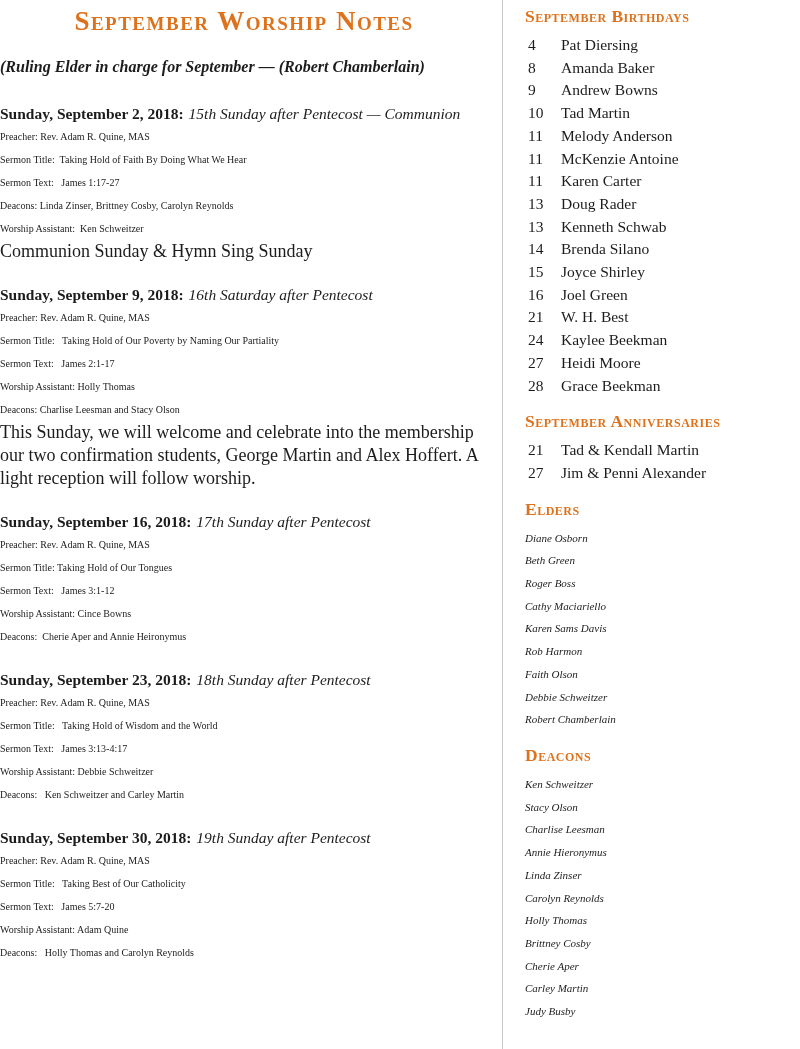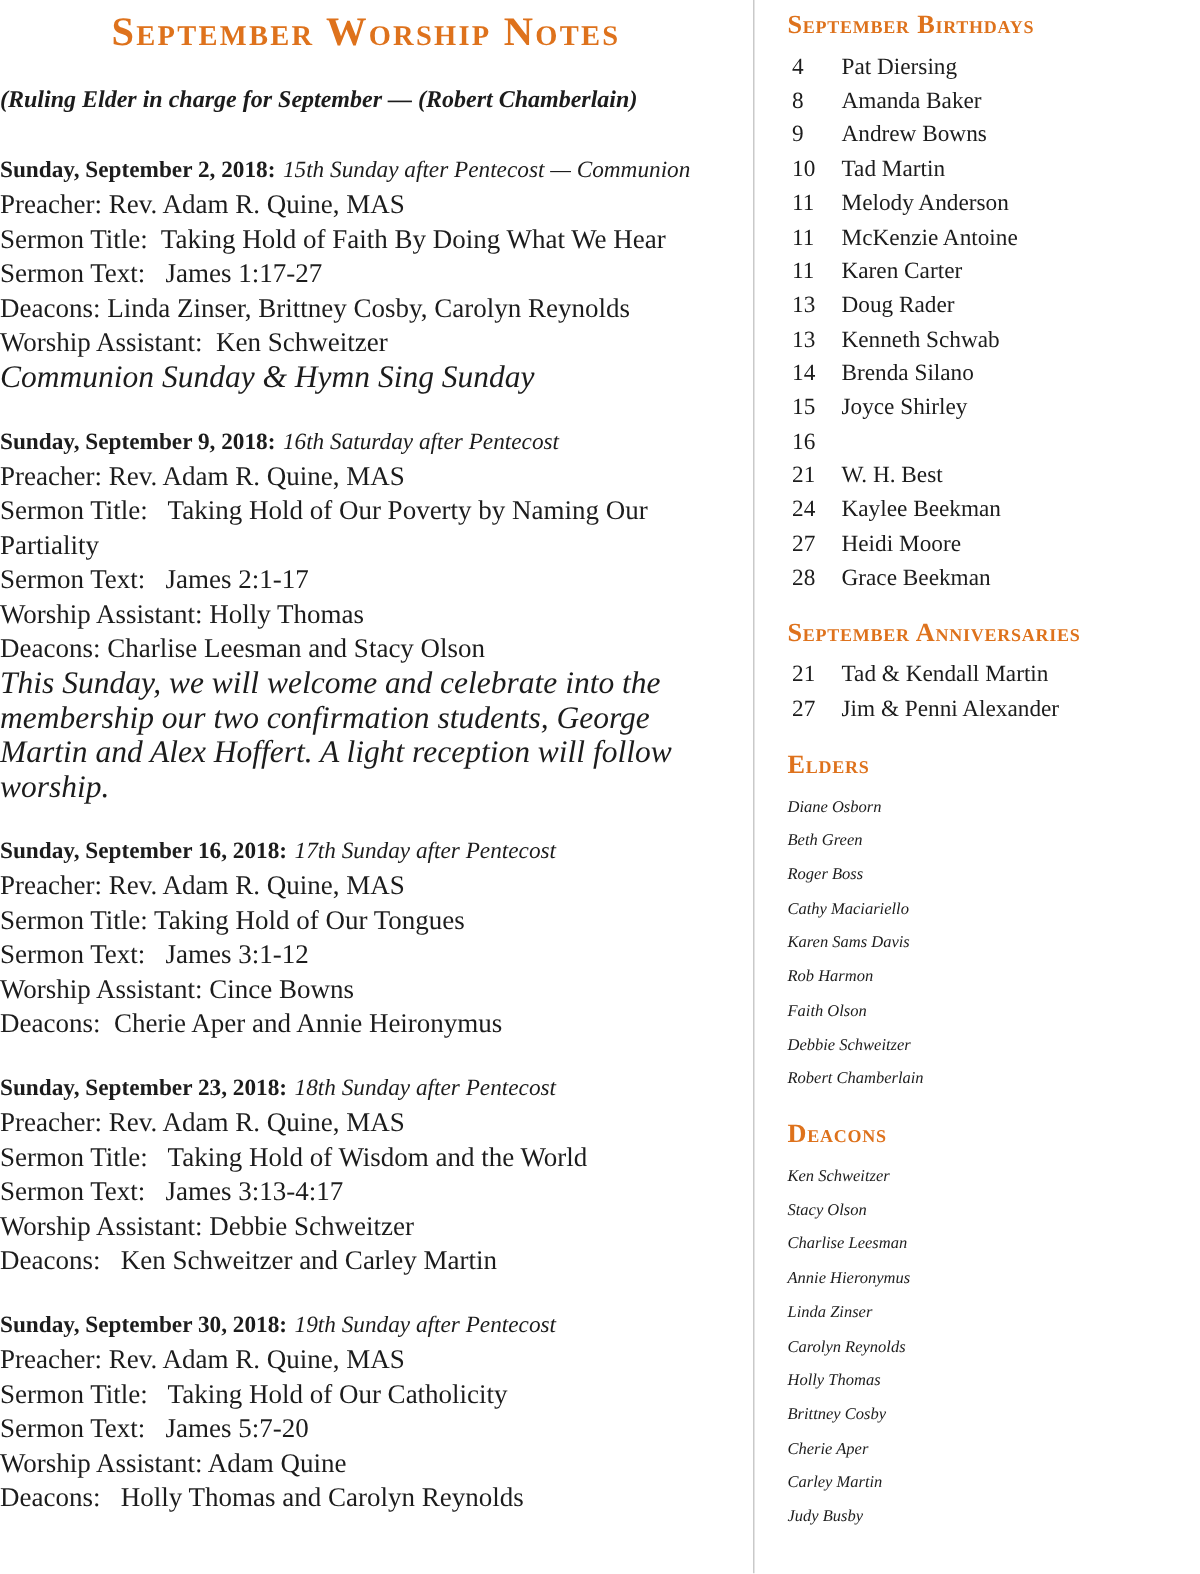--- a/index.html
+++ b/index.html
@@ -34,27 +34,26 @@
     font-size: 16px;
     font-weight: 700;
     font-style: italic;
   }
   .service { margin-bottom: 20px; }
   .service-heading { line-height: 23px; font-size: 15.5px; }
   .svc-date { font-weight: 700; margin-right: 5px; }
   .svc-occasion { font-style: italic; }
   .svc-line {
     line-height: 23px;
-    font-size: 18px;
+    font-size: 10px;
     white-space: pre-wrap;
   }
   .svc-note {
     line-height: 23px;
-    font-size: 21px;
-    font-style: italic;
+    font-size: 18px;
   }
   
   .right-col {
     flex: 1 1 auto;
     border-left: 1px solid #c9c9c9;
     padding: 4px 8px 6px 22px;
   }
   .side-heading {
     font-size: 17.5px;
     font-weight: 700;
@@ -130,21 +129,21 @@
         <div class="svc-line">Sermon Text:   James 3:13-4:17</div>
         <div class="svc-line">Worship Assistant: Debbie Schweitzer</div>
         <div class="svc-line">Deacons:   Ken Schweitzer and Carley Martin</div>
 
       </section>
       <section class="service">
         <div class="service-heading">
           <span class="svc-date">Sunday, September 30, 2018:</span><span class="svc-occasion">19th Sunday after Pentecost</span>
         </div>
         <div class="svc-line">Preacher: Rev. Adam R. Quine, MAS</div>
-        <div class="svc-line">Sermon Title:   Taking Hold of Our Catholicity</div>
+        <div class="svc-line">Sermon Title:   Taking Best of Our Catholicity</div>
         <div class="svc-line">Sermon Text:   James 5:7-20</div>
         <div class="svc-line">Worship Assistant: Adam Quine</div>
         <div class="svc-line">Deacons:   Holly Thomas and Carolyn Reynolds</div>
 
       </section>
   </div>
 
   <div class="right-col">
 
     <h2 class="side-heading first">September Birthdays</h2>
@@ -187,20 +186,21 @@
       <div class="num-row">
         <span class="num">14</span>
         <span class="nm">Brenda Silano</span>
       </div>
       <div class="num-row">
         <span class="num">15</span>
         <span class="nm">Joyce Shirley</span>
       </div>
       <div class="num-row">
         <span class="num">16</span>
+        <span class="nm">Joel Green</span>
       </div>
       <div class="num-row">
         <span class="num">21</span>
         <span class="nm">W. H. Best</span>
       </div>
       <div class="num-row">
         <span class="num">24</span>
         <span class="nm">Kaylee Beekman</span>
       </div>
       <div class="num-row">

